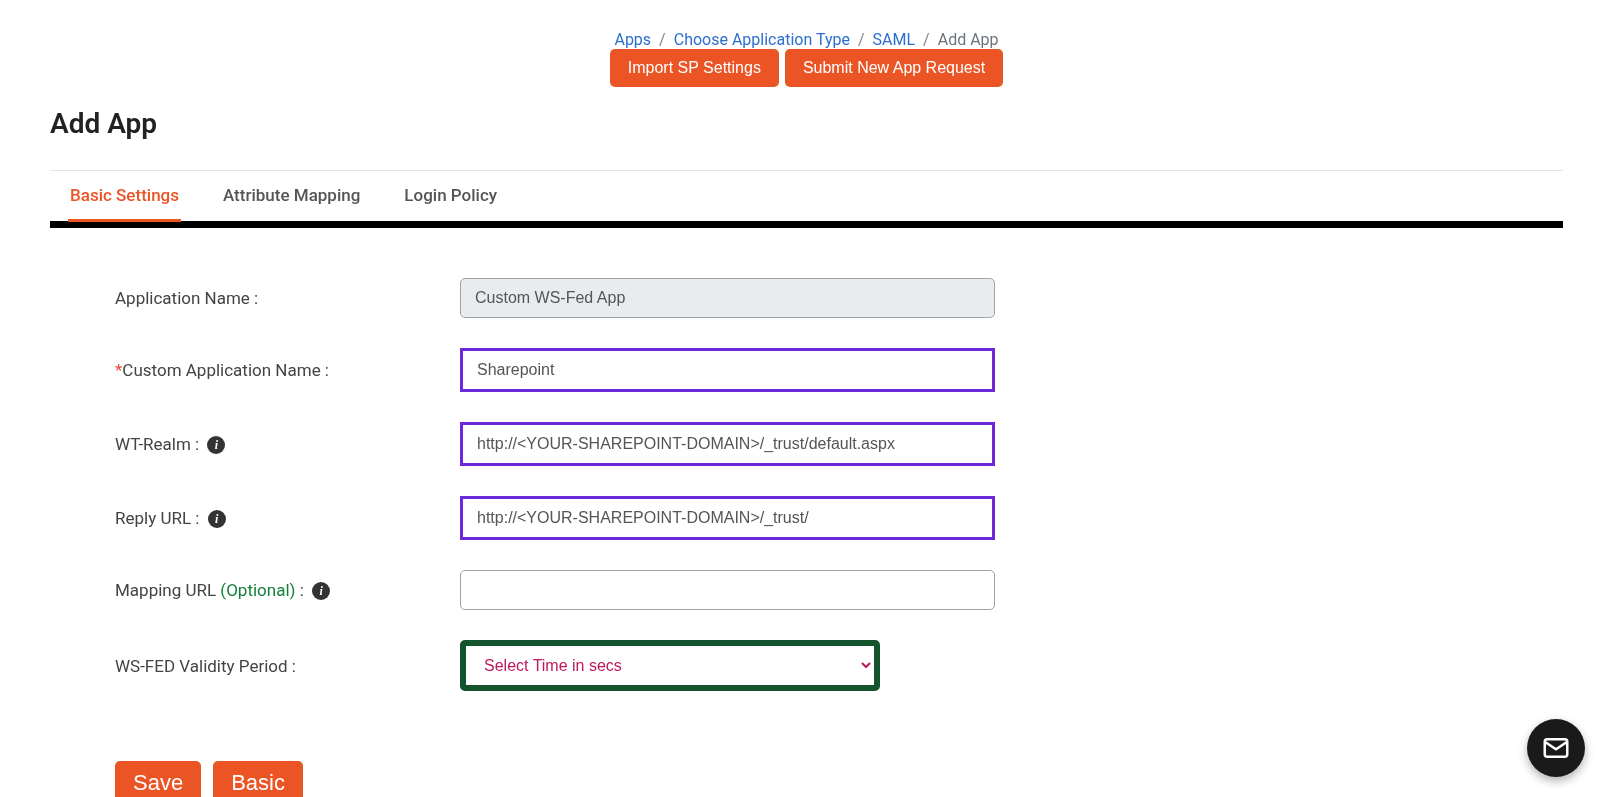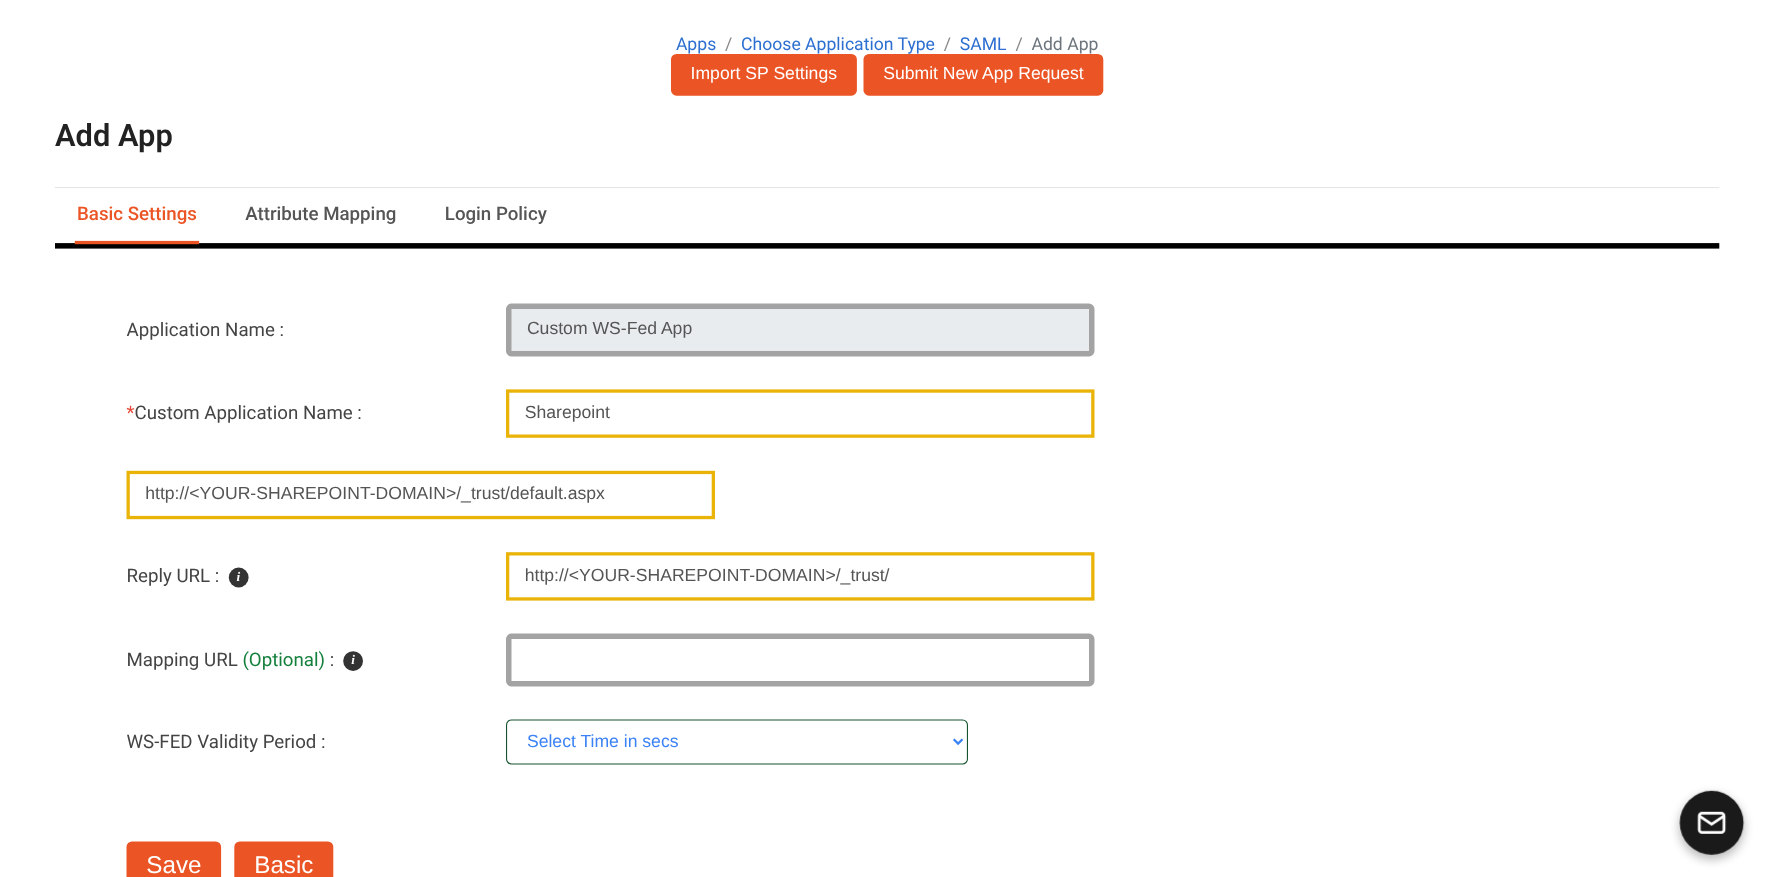--- a/index.html
+++ b/index.html
@@ -58,21 +58,21 @@
       color: #222;
       margin-bottom: 30px;
     }
     .divider {
       border-top: 1px solid #e5e5e5;
       margin-bottom: 0;
     }
     .tabs {
       display: flex;
       gap: 40px;
-      border-bottom: 5px solid #000000;
+      border-bottom: 7px solid #000000;
       padding-left: 18px;
     }
     .tab {
       padding: 14px 2px;
       font-size: 17px;
       color: #555;
       cursor: pointer;
       font-weight: 500;
       border-bottom: 3px solid transparent;
       margin-bottom: -1px;
@@ -113,40 +113,40 @@
       font-size: 12px;
       font-weight: bold;
       font-style: italic;
       font-family: Georgia, serif;
       margin-left: 4px;
       vertical-align: middle;
     }
     .text-input {
       width: 535px;
       padding: 10px 14px;
-      border: 5px solid #a3a3a3;
+      border: 1px solid #a3a3a3;
       border-radius: 5px;
       font-size: 16px;
       color: #555;
     }
     .text-input.readonly {
       background: #e9ecef;
       color: #555;
     }
     .text-input.highlighted {
-      border: 3px solid #eab308;
+      border: 3px solid #6d28d9;
       border-radius: 0;
     }
     .select-input {
       width: 420px;
       padding: 10px 14px;
-      border: 1px solid #14532d;
-      border-radius: 5px;
-      font-size: 16px;
-      color: #3b82f6;
+      border: 6px solid #14532d;
+      border-radius: 5px;
+      font-size: 16px;
+      color: #be185d;
       background: #fff;
     }
     .bottom-buttons {
       display: flex;
       gap: 12px;
       margin-top: 20px;
       padding-left: 65px;
     }
     .btn-sm {
       background: #eb5424;
@@ -217,20 +217,24 @@
     </div>
 
     <div class="form-row">
       <div class="form-label">
         <span class="required">*</span><span>Custom Application Name :</span>
       </div>
       <input type="text" class="text-input highlighted" value="Sharepoint" style="">
     </div>
 
     <div class="form-row">
+      <div class="form-label">
+        <span>WT-Realm :</span>
+        <span class="info-icon">i</span>
+      </div>
       <input type="text" class="text-input highlighted" value="http://&lt;YOUR-SHAREPOINT-DOMAIN&gt;/_trust/default.aspx" style="">
     </div>
 
     <div class="form-row">
       <div class="form-label">
         <span>Reply URL :</span>
         <span class="info-icon">i</span>
       </div>
       <input type="text" class="text-input highlighted" value="http://&lt;YOUR-SHAREPOINT-DOMAIN&gt;/_trust/" style="">
     </div>

